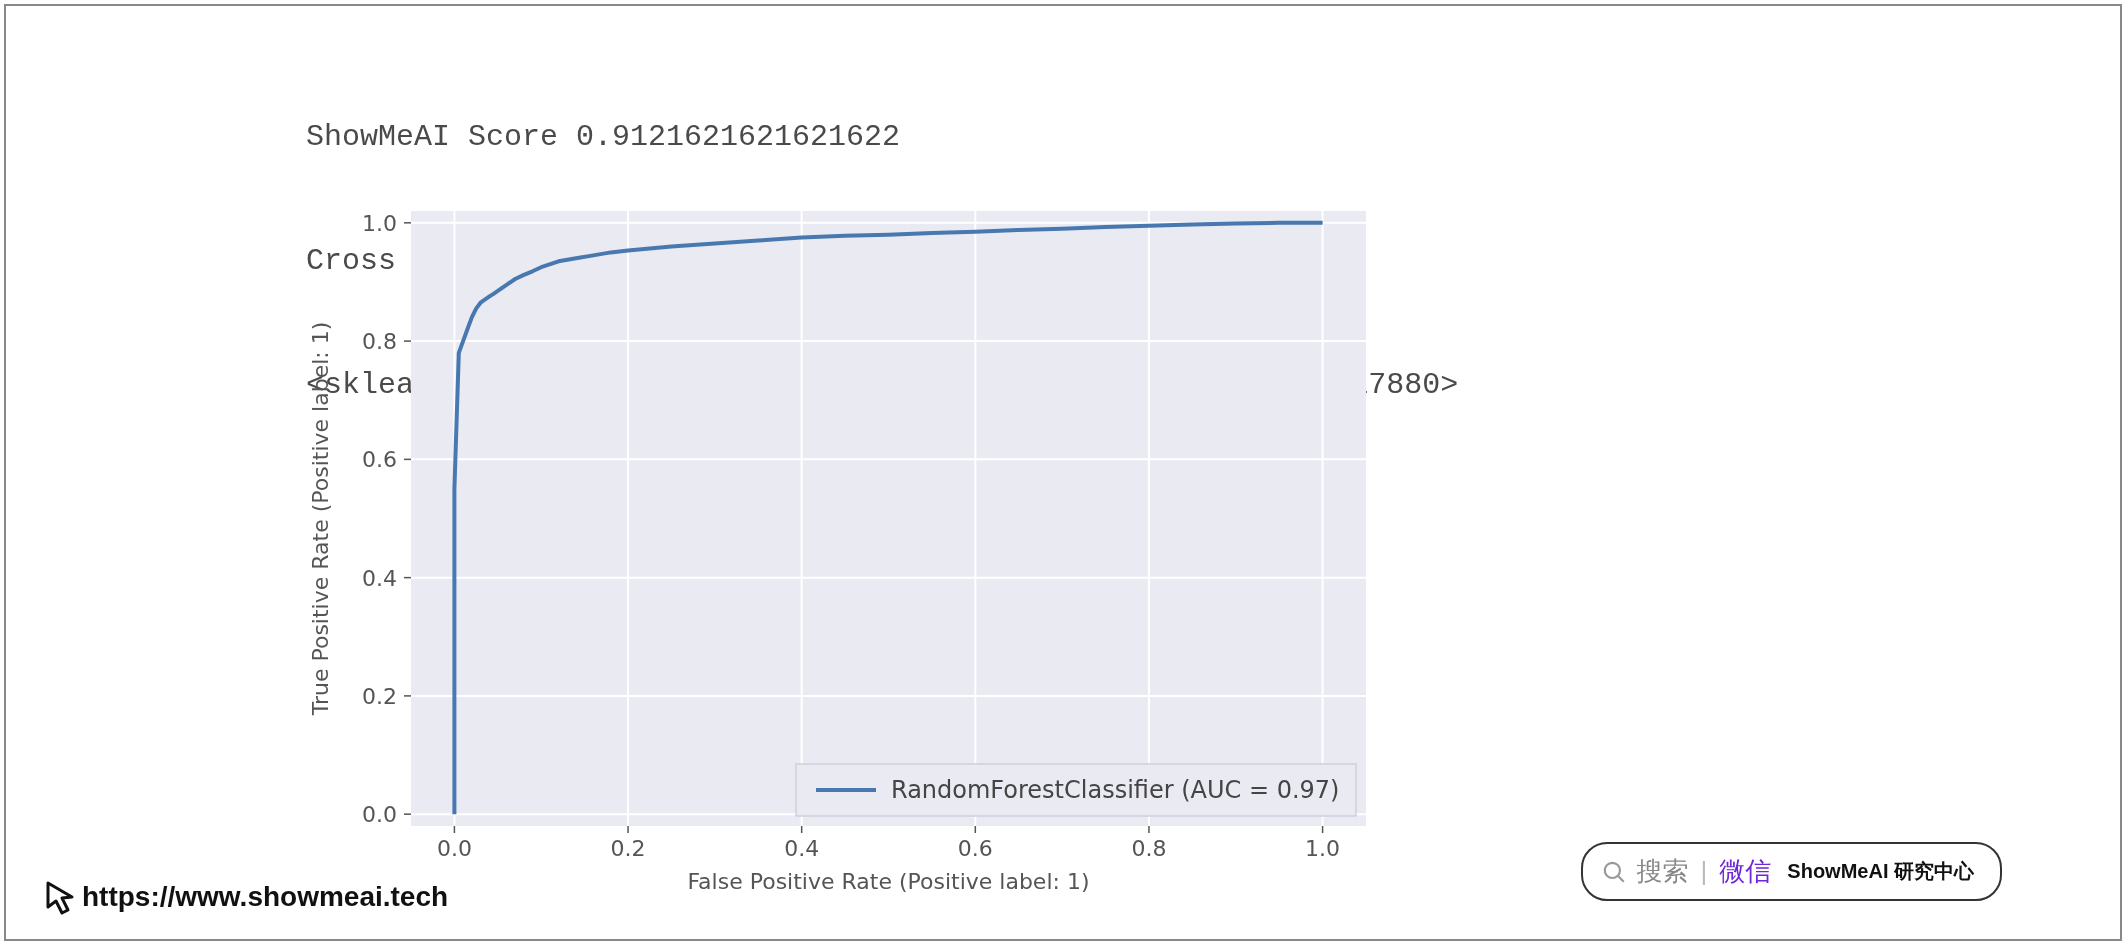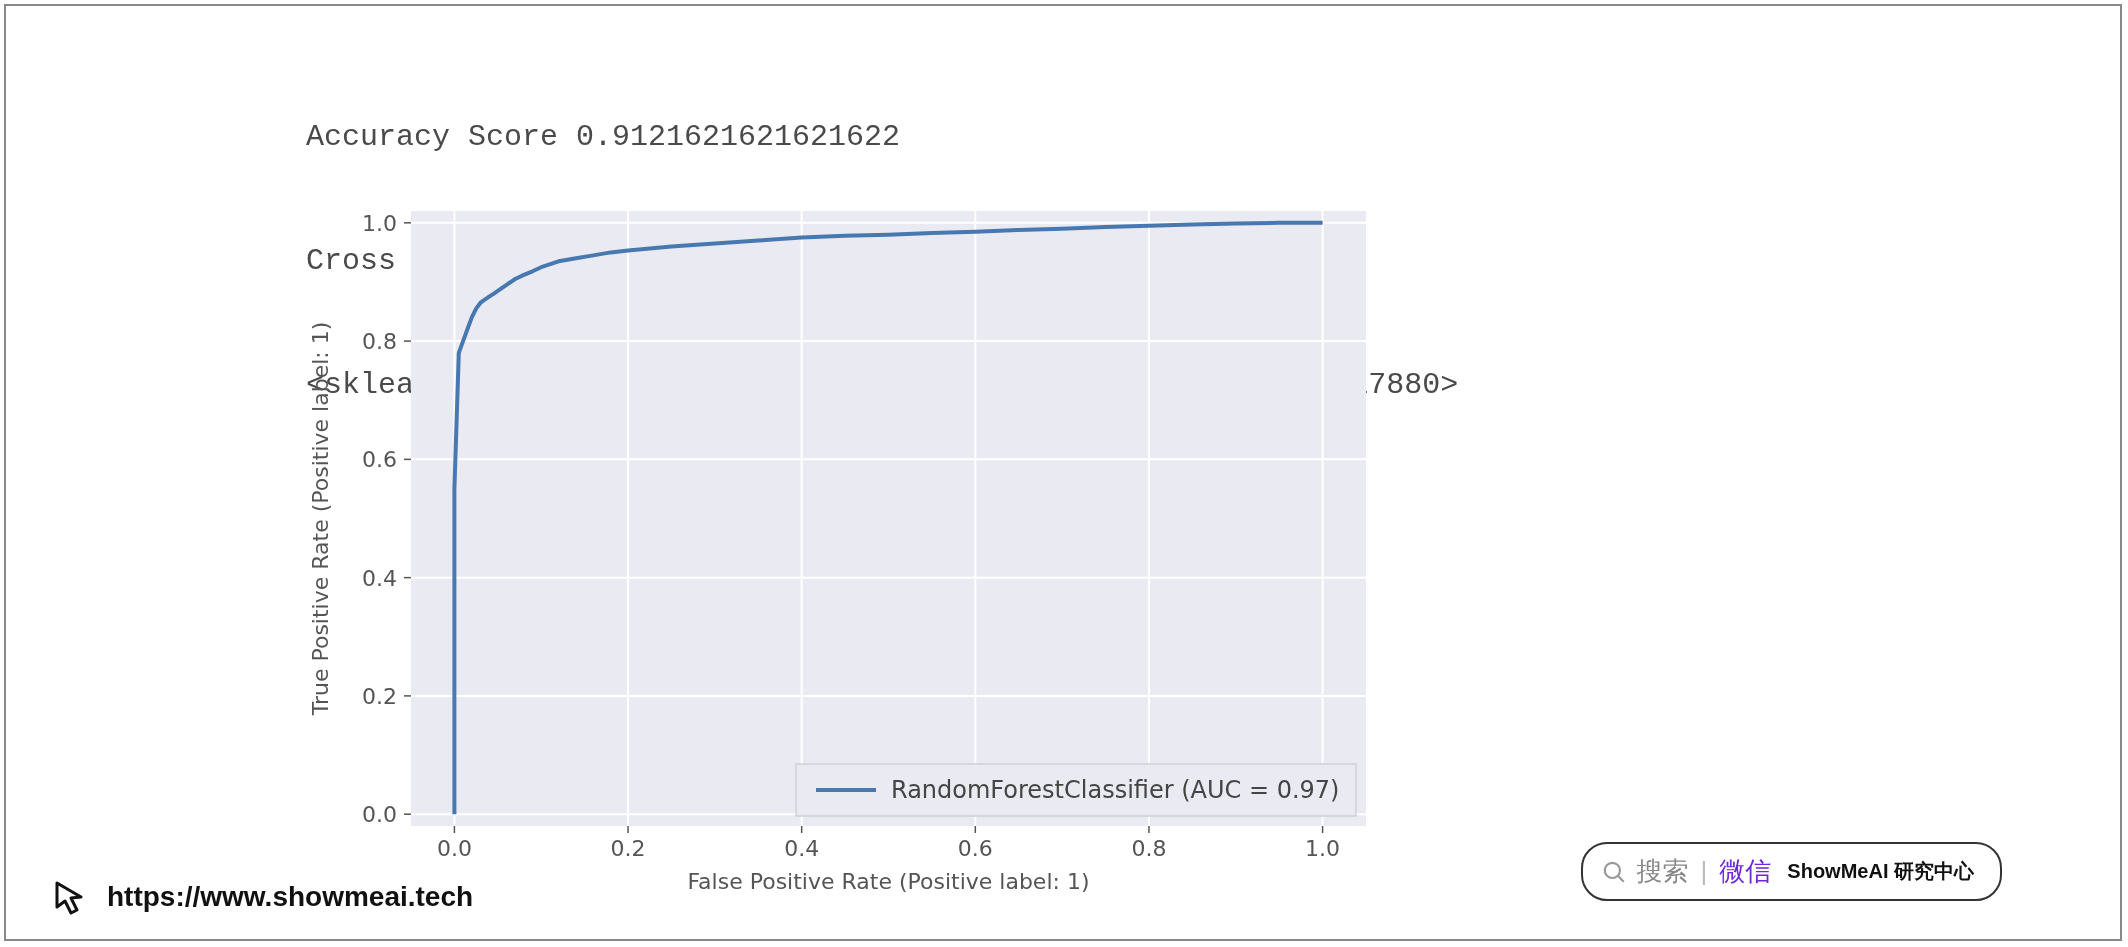--- a/index.html
+++ b/index.html
@@ -26,34 +26,34 @@
     padding: 10px 26px 10px 18px; background: #fff;
     font-family: -apple-system, "Helvetica Neue", Arial, "PingFang SC", "Microsoft YaHei", sans-serif;
   }
   .watermark .sicon { width: 26px; height: 26px; display: inline-flex; }
   .watermark .s1 { font-size: 26px; color: #888; }
   .watermark .sep { color: #bbb; font-size: 26px; margin: 0 2px; }
   .watermark .s2 { font-size: 26px; color: #6d28d9; }
   .watermark .s3 { font-size: 20px; color: #111; font-weight: 800; margin-left: 6px; }
 
   .footer {
-    position: absolute; left: 45px; bottom: 22px;
-    display: flex; align-items: center; gap: 16px;
+    position: absolute; left: 36px; bottom: 22px;
+    display: flex; align-items: center; 
     font-family: -apple-system, "Helvetica Neue", Arial, sans-serif;
   }
   .footer .cicon { width: 40px; height: 40px; display: inline-flex; }
   .footer .url { font-size: 28px; font-weight: 700; color: #111; }
 </style>
 </head>
 <body>
 
 <div class="frame">
 
   <div class="output-text">
-    <span class="line">Accuracy Score 0.9121621621621622</span>
+    <span class="line">ShowMeAI Score 0.9121621621621622</span>
     <span class="line">Cross val score 0.9011562687339352</span>
     <span class="line">&lt;sklearn.metrics._plot.roc_curve.RocCurveDisplay at 0x12bd17880&gt;</span>
   </div>
 
   <div class="chart-wrap">
     <svg id="roc-svg" width="1090" height="700" viewBox="0 0 1090 700">
         <rect x="115" y="10" width="955" height="615" fill="#eaeaf2"></rect>
         <line x1="158.4090909090909" y1="10" x2="158.4090909090909" y2="625" stroke="#ffffff" stroke-width="2"></line>
         <line x1="332.0454545454545" y1="10" x2="332.0454545454545" y2="625" stroke="#ffffff" stroke-width="2"></line>
         <line x1="505.68181818181813" y1="10" x2="505.68181818181813" y2="625" stroke="#ffffff" stroke-width="2"></line>

